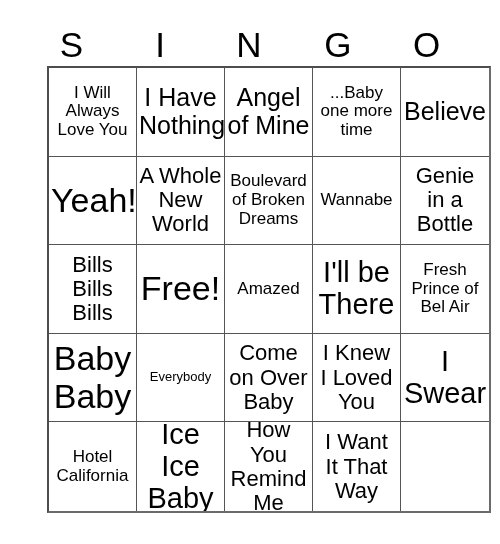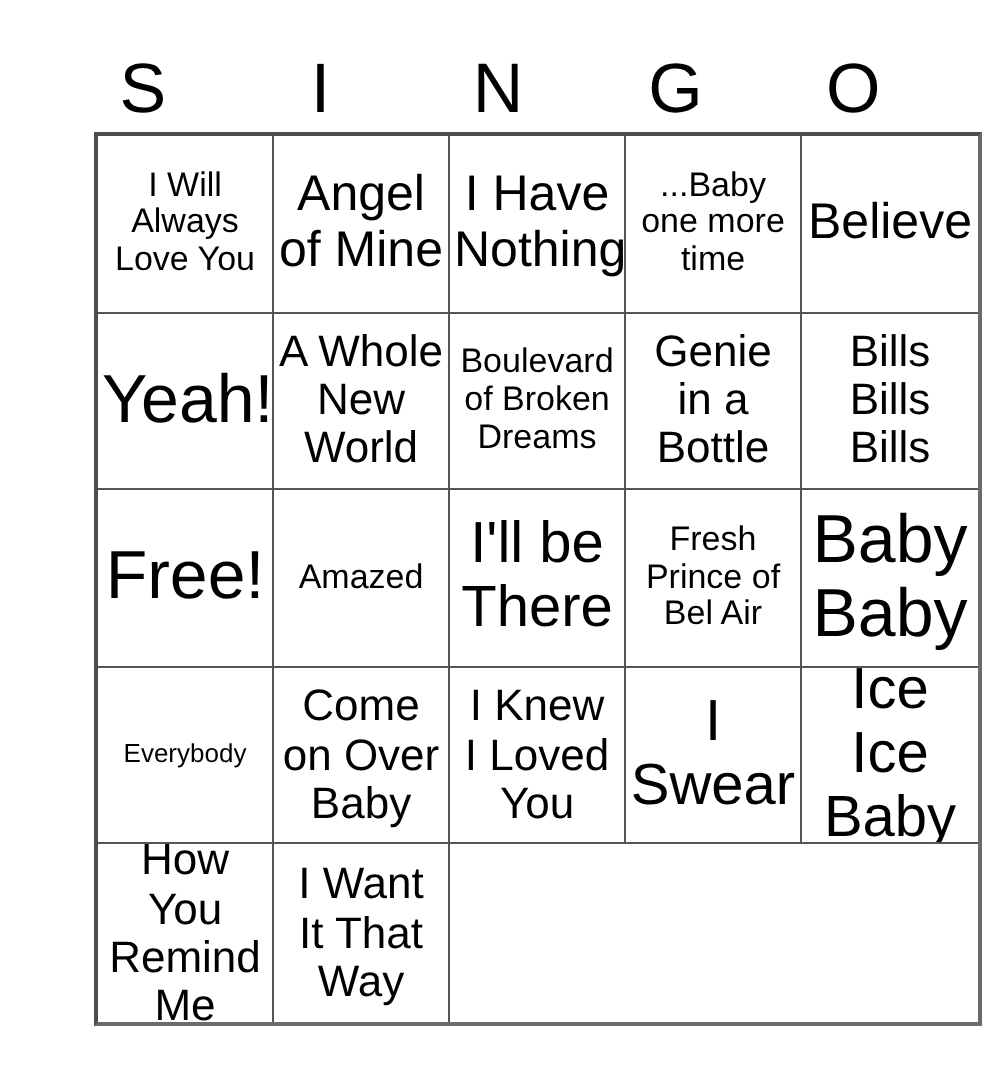--- a/index.html
+++ b/index.html
@@ -100,26 +100,26 @@
     <div class="header-cell">O</div>
   </div>
 
   <div id="grid">
     <div class="cell s-sm">
         <span class="cell-text">I Will
 Always
 Love You</span>
       </div>
     <div class="cell s-lg">
+        <span class="cell-text">I Have
+Nothing</span>
+      </div>
+    <div class="cell s-lg">
         <span class="cell-text">Angel
 of Mine</span>
-      </div>
-    <div class="cell s-lg">
-        <span class="cell-text">I Have
-Nothing</span>
       </div>
     <div class="cell s-sm">
         <span class="cell-text">...Baby
 one more
 time</span>
       </div>
 
     <div class="cell s-lg">
         <span class="cell-text">Believe</span>
       </div>
@@ -129,20 +129,23 @@
     <div class="cell s-md">
         <span class="cell-text">A Whole
 New
 World</span>
       </div>
     <div class="cell s-xs">
         <span class="cell-text">Boulevard
 of Broken
 Dreams</span>
       </div>
+    <div class="cell s-sm">
+        <span class="cell-text">Wannabe</span>
+      </div>
 
     <div class="cell s-md">
         <span class="cell-text">Genie
 in a
 Bottle</span>
       </div>
     <div class="cell s-md">
         <span class="cell-text">Bills
 Bills
 Bills</span>
@@ -178,20 +181,24 @@
     <div class="cell s-md">
         <span class="cell-text">I Knew
 I Loved
 You</span>
       </div>
 
     <div class="cell s-xl">
         <span class="cell-text">I
 Swear</span>
       </div>
+    <div class="cell s-sm">
+        <span class="cell-text">Hotel
+California</span>
+      </div>
     <div class="cell s-xl">
         <span class="cell-text">Ice Ice
 Baby</span>
       </div>
     <div class="cell s-md">
         <span class="cell-text">How You
 Remind
 Me</span>
       </div>
     <div class="cell s-md">

